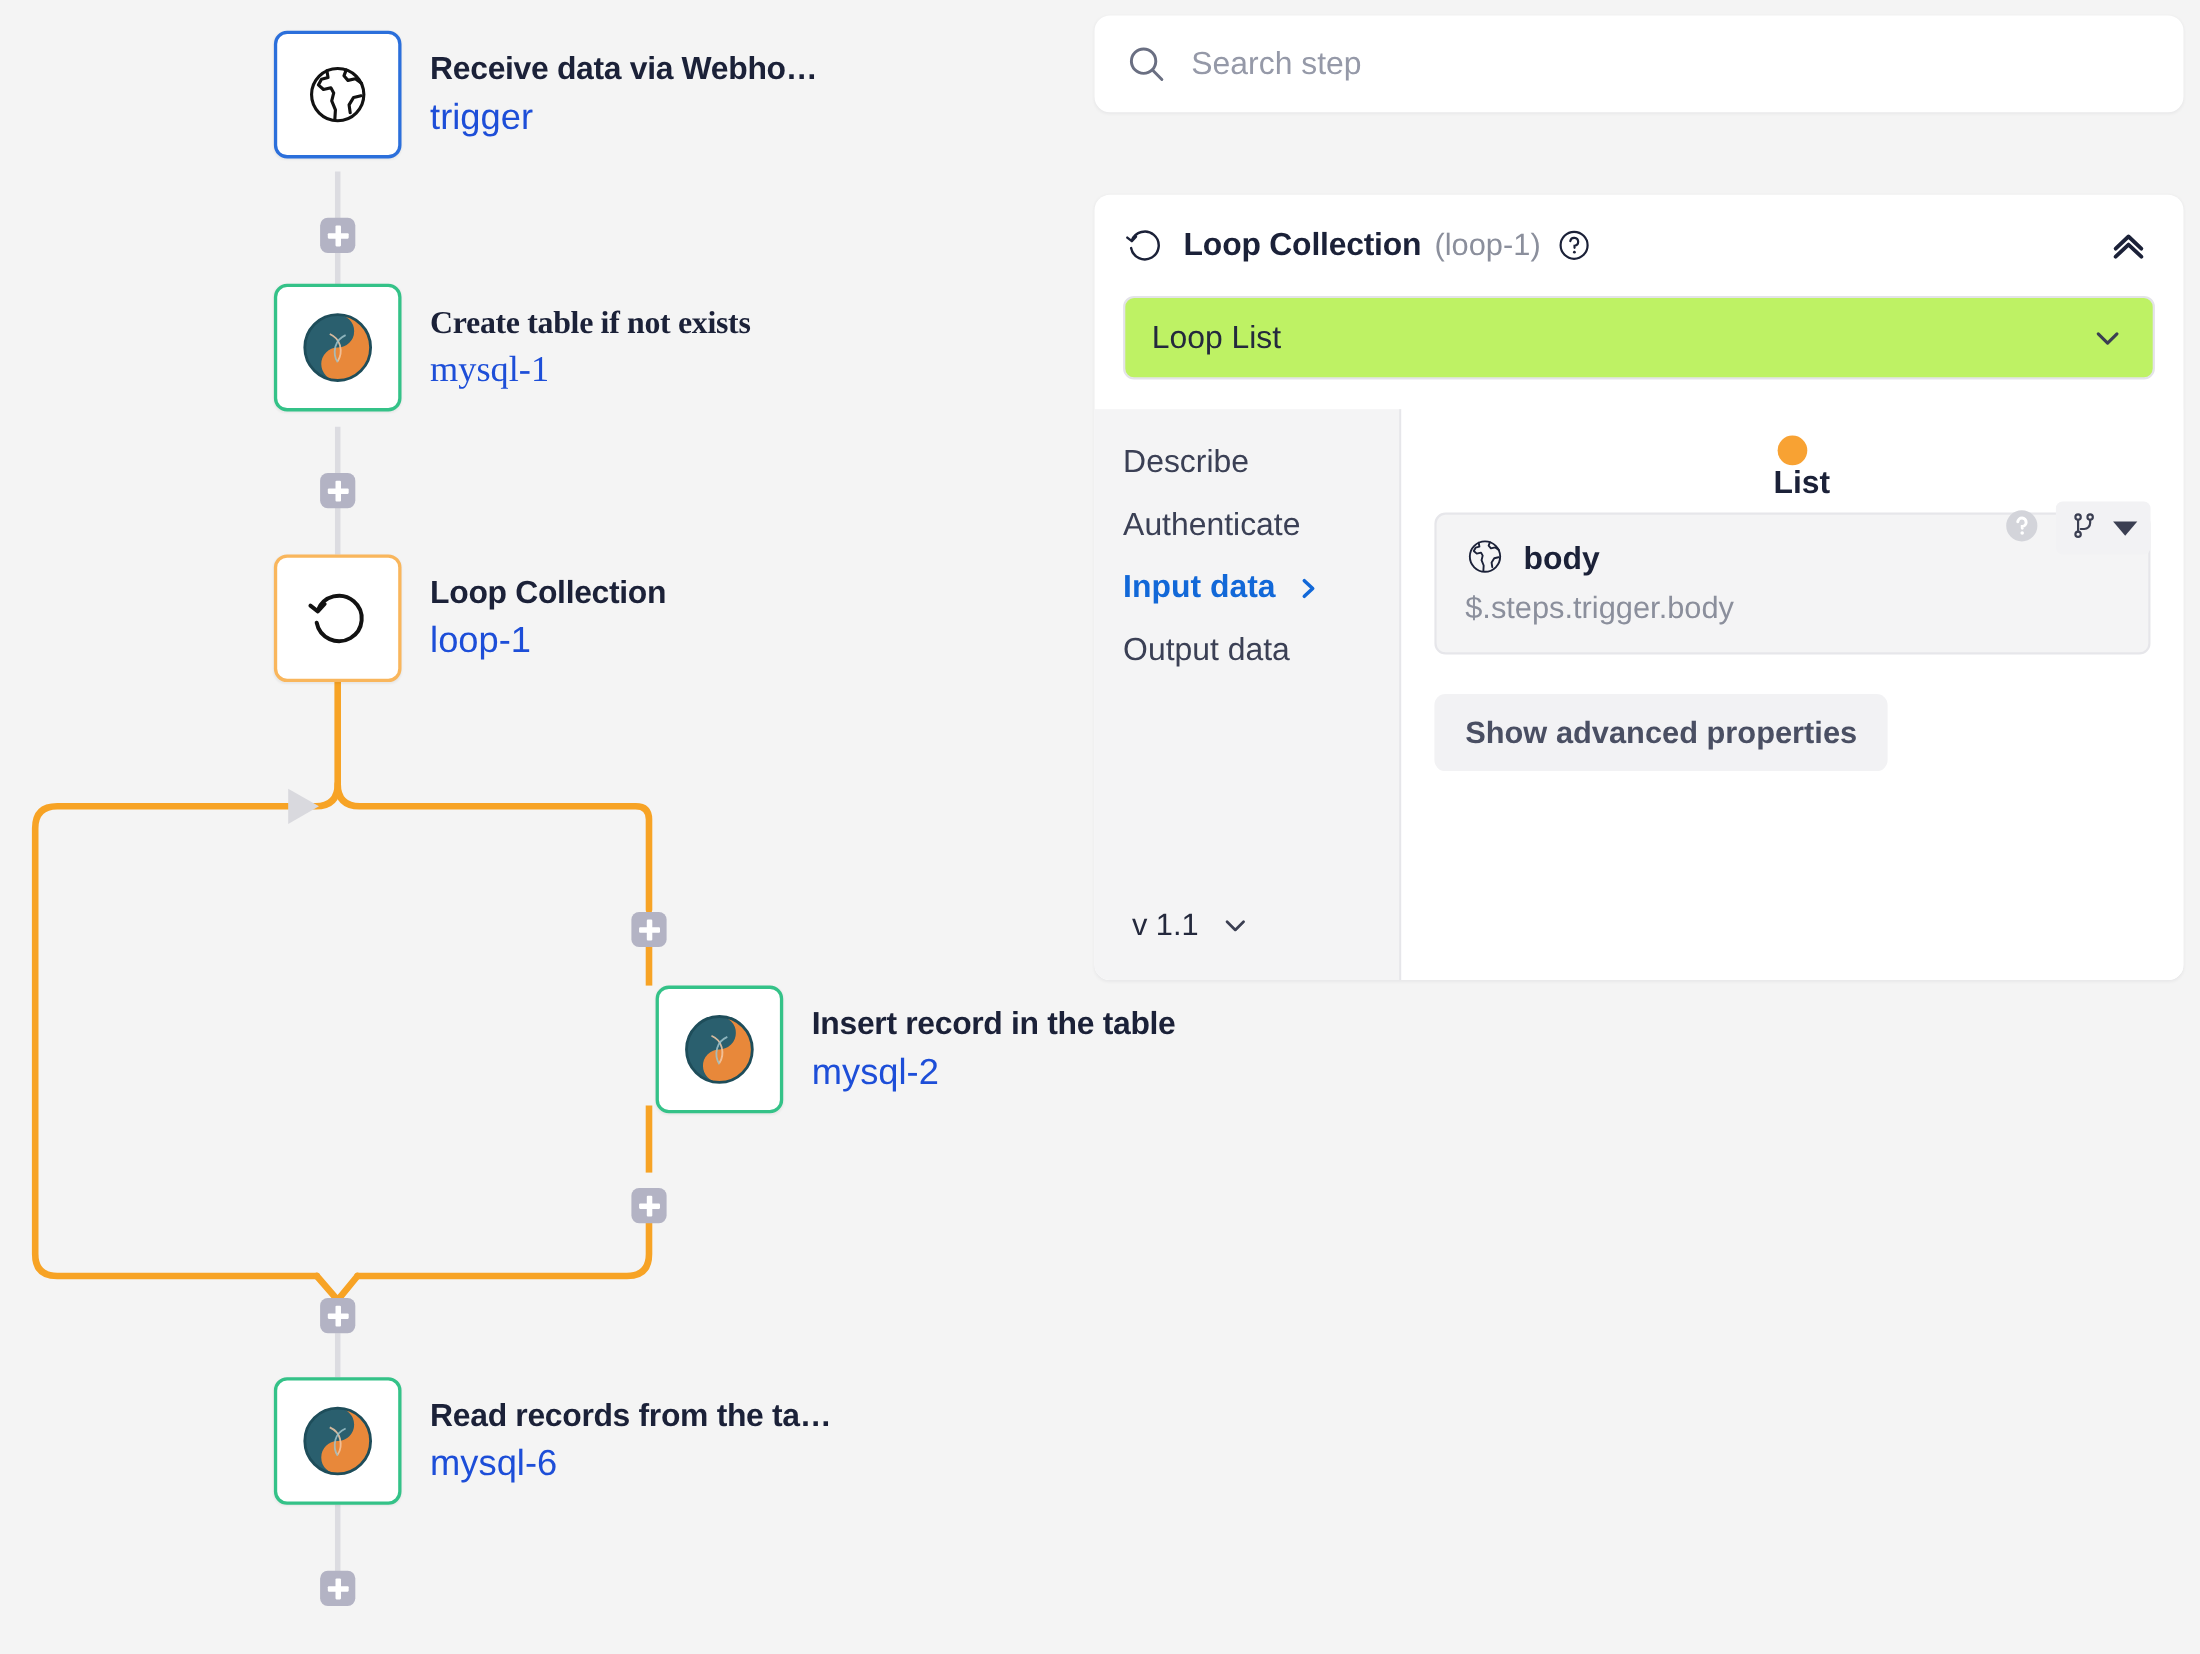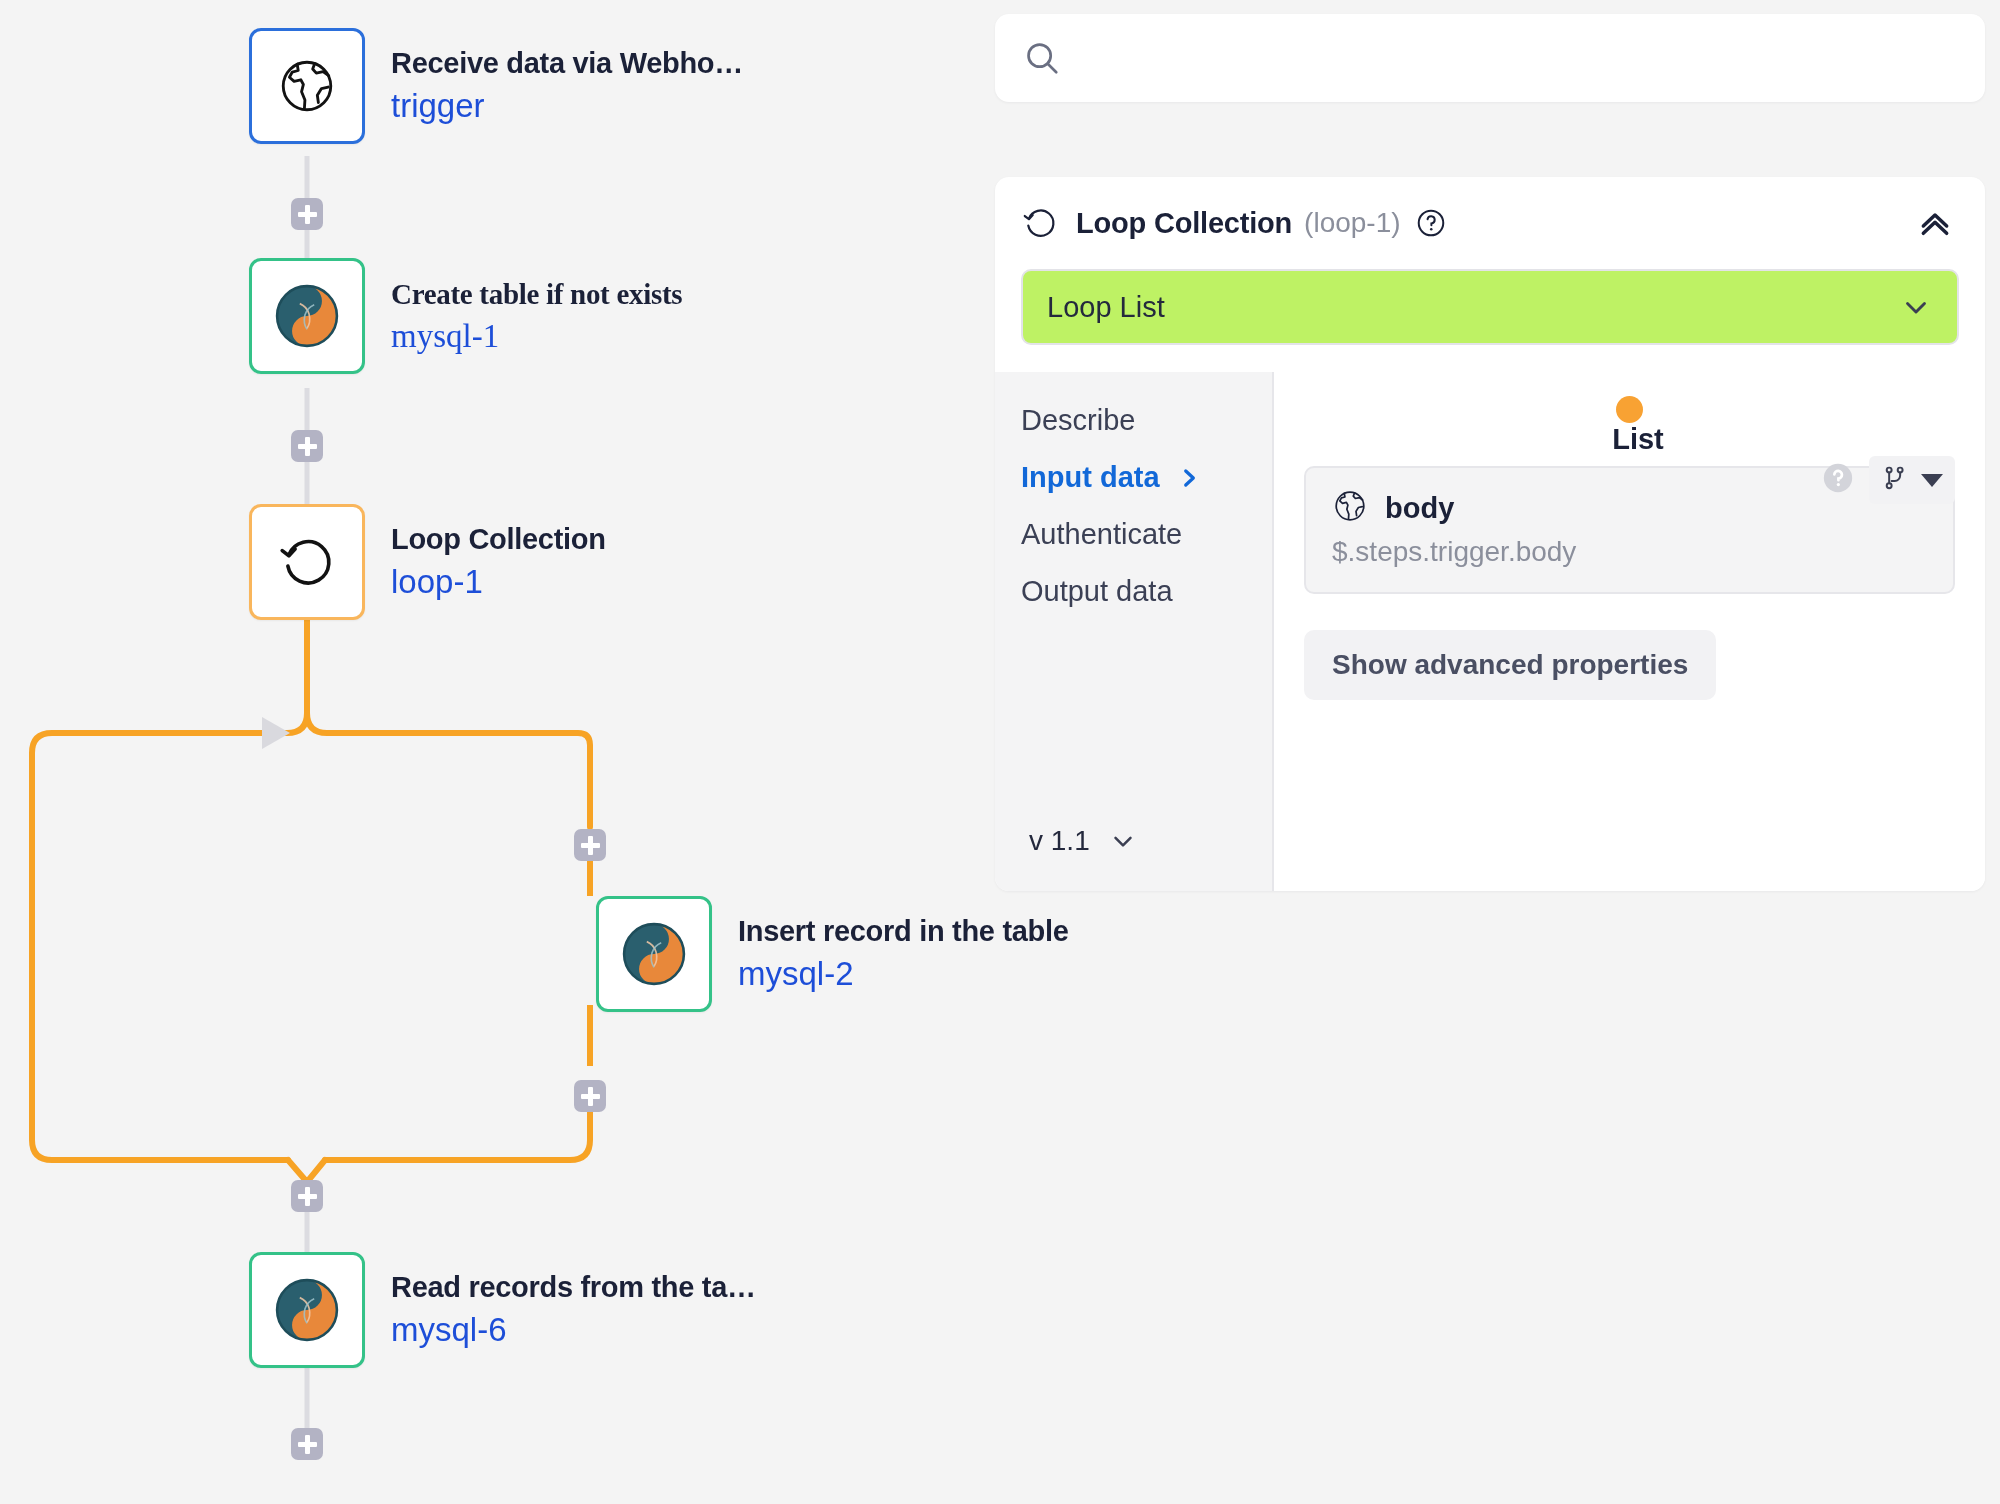--- a/index.html
+++ b/index.html
@@ -263,20 +263,21 @@
     <div class="plus" style="left:291px; top:1428px;"></div>
   </div>
 
   <div class="search-card">
     <span class="search-icon">
       <svg width="38" height="38" viewBox="0 0 24 24" fill="none" stroke="#6a6f82" stroke-width="1.7">
         <circle cx="10.5" cy="10.5" r="7"></circle>
         <line x1="15.6" y1="15.6" x2="21" y2="21" stroke-linecap="round"></line>
       </svg>
     </span>
+    <input class="search-input" type="text" value="" placeholder="Search step" style="">
   </div>
 
   <div class="step-panel">
 
     <div class="panel-head">
       <span class="panel-head-icon">
         <svg width="38" height="38" viewBox="0 0 24 24" fill="none" stroke="#1b2138" stroke-width="1.4">
           <path d="M5.0 9.2 A8 8 0 1 1 4.6 13.6" stroke-linecap="round"></path>
           <path d="M2.4 7.6 L5.0 9.6 L7.4 7.0" stroke-linecap="round" stroke-linejoin="round"></path>
         </svg>
@@ -306,30 +307,30 @@
         </svg>
       </span>
     </div>
 
     <div class="panel-body">
 
       <div class="panel-nav">
         <div class="nav-item">
           <span>Describe</span>
         </div>
+        <div class="nav-item">
+          <span>Authenticate</span>
+        </div>
         <div class="nav-item active">
           <span>Input data</span>
           <span class="nav-chev">
             <svg width="26" height="26" viewBox="0 0 24 24" fill="none" stroke="#1268d8" stroke-width="3">
               <polyline points="9,5.5 16,12 9,18.5" stroke-linecap="round" stroke-linejoin="round"></polyline>
             </svg>
           </span>
-        </div>
-        <div class="nav-item">
-          <span>Authenticate</span>
         </div>
         <div class="nav-item">
           <span>Output data</span>
         </div>
 
         <div class="version-row">
           <span class="version-label">v 1.1</span>
           <span class="version-caret">
             <svg width="30" height="30" viewBox="0 0 24 24" fill="none" stroke="#3b3f52" stroke-width="2">
               <polyline points="6,9.5 12,15.5 18,9.5" stroke-linecap="round" stroke-linejoin="round"></polyline>

